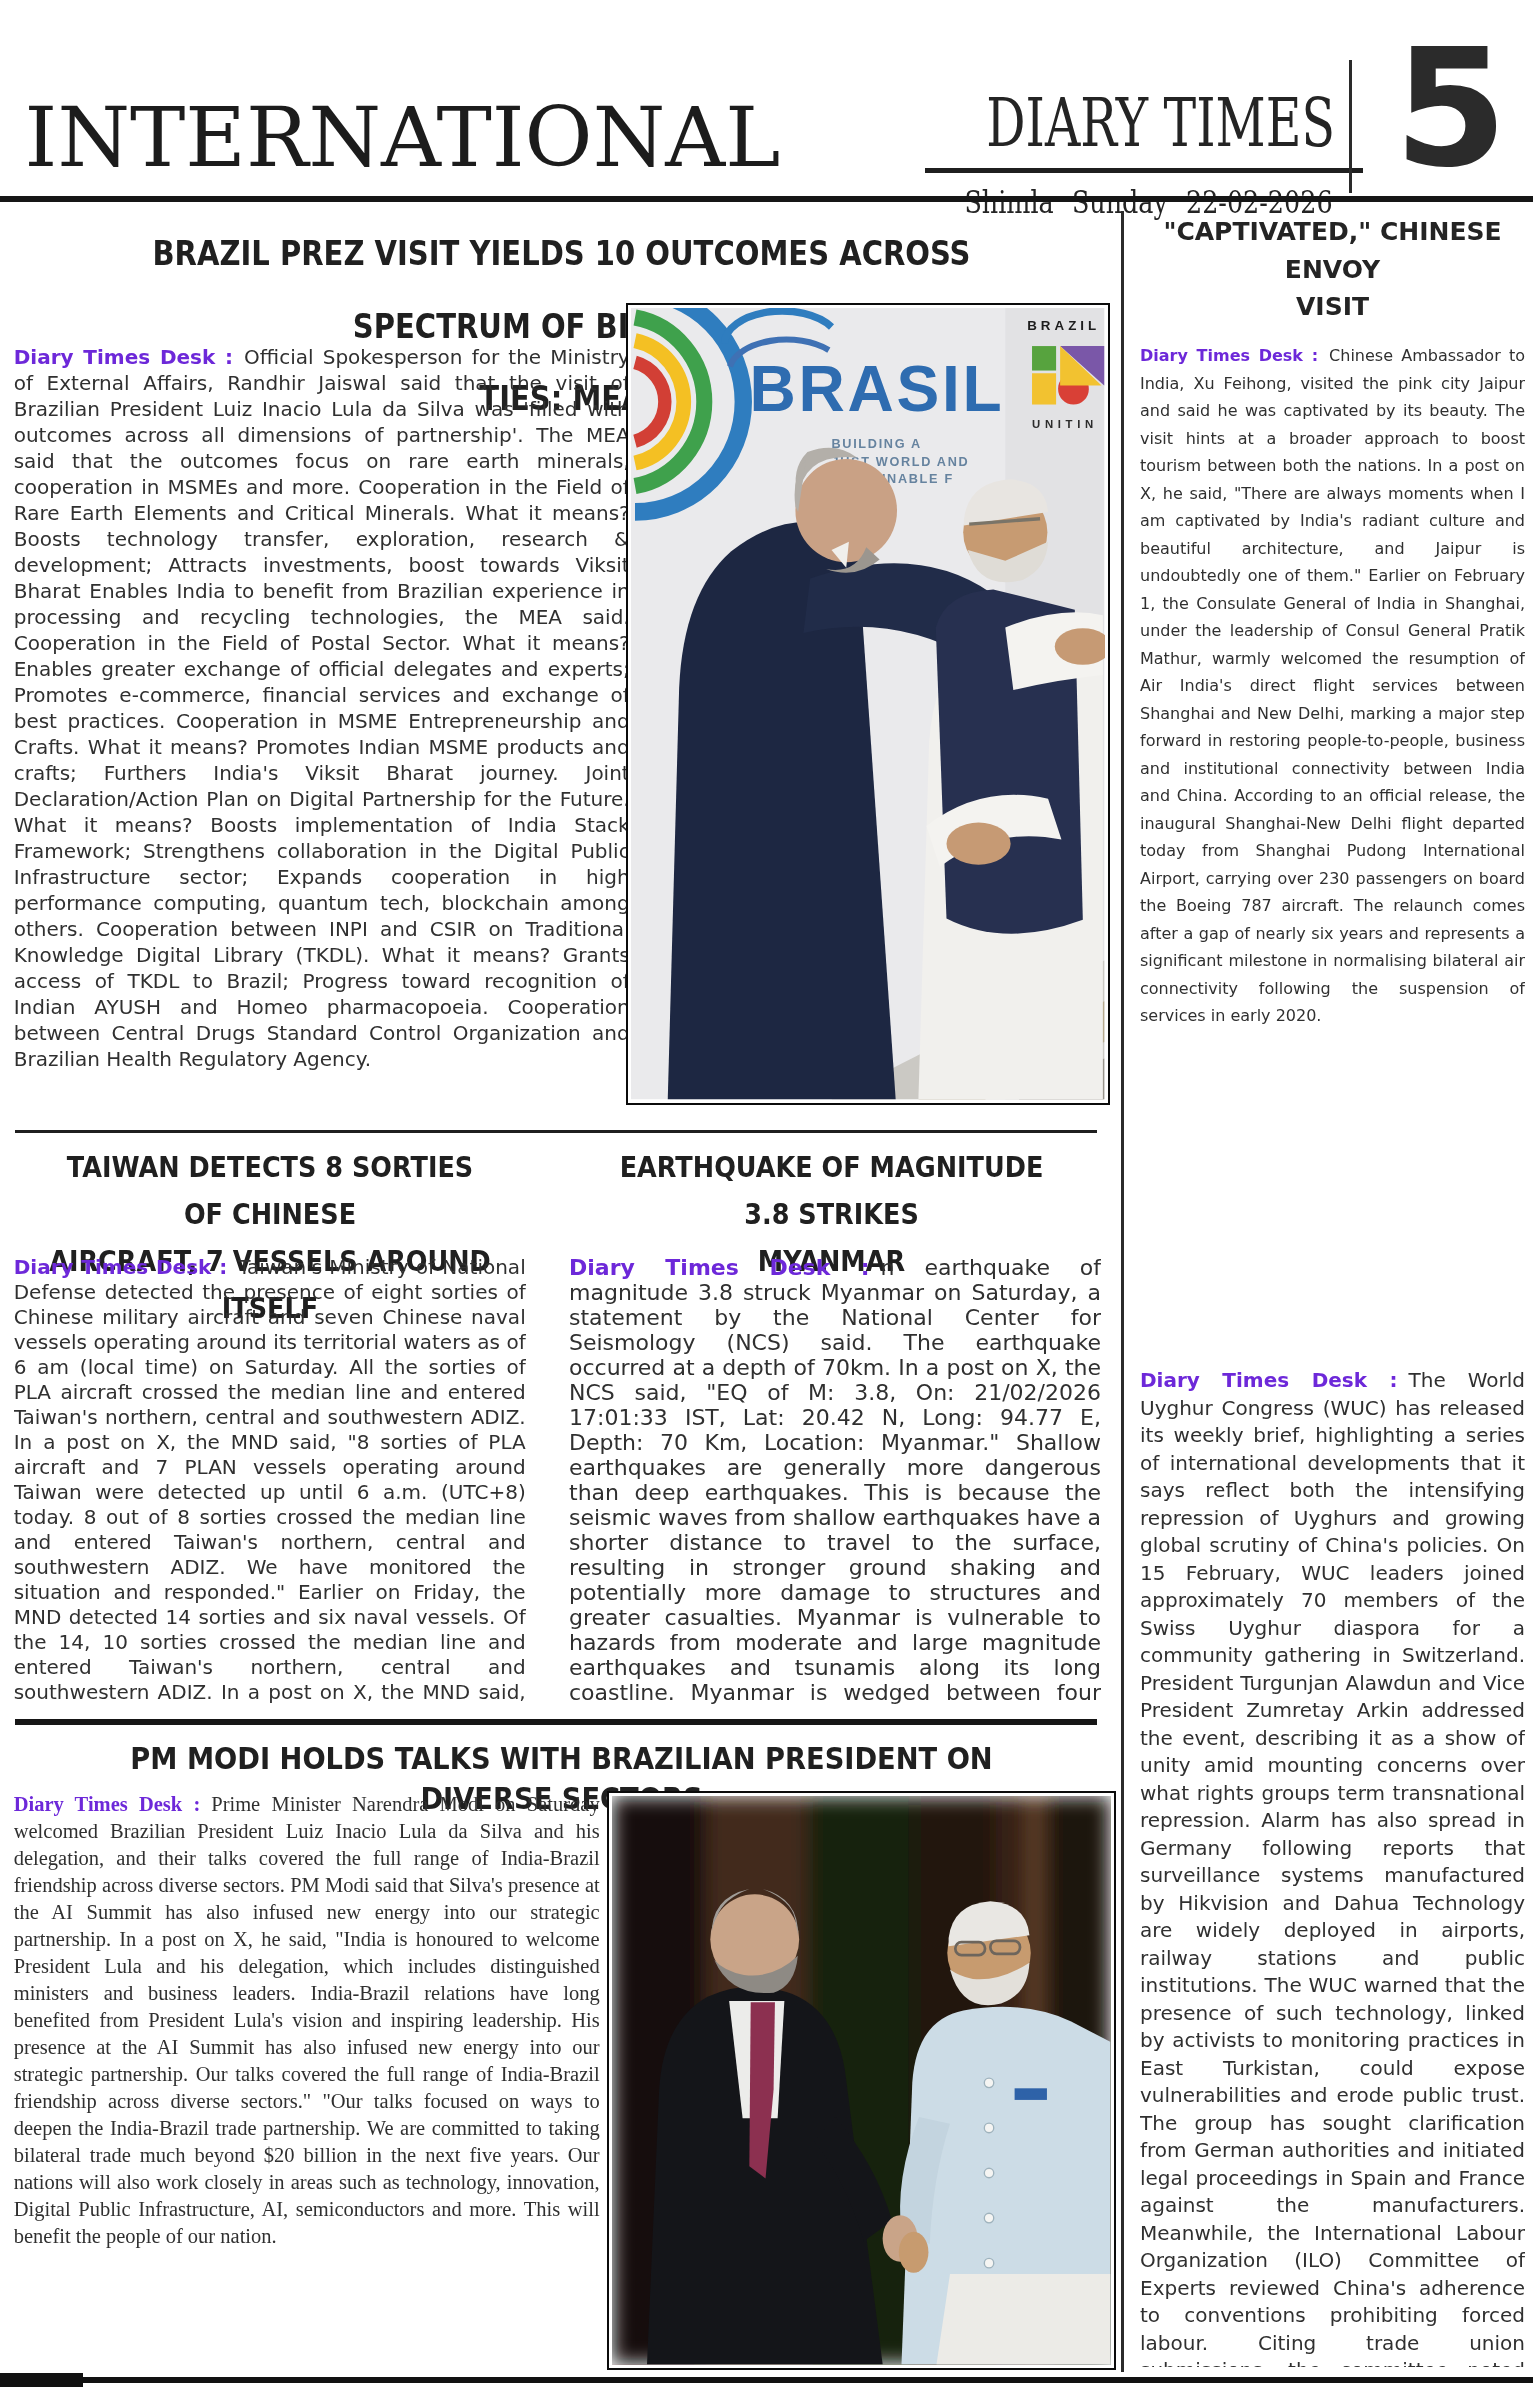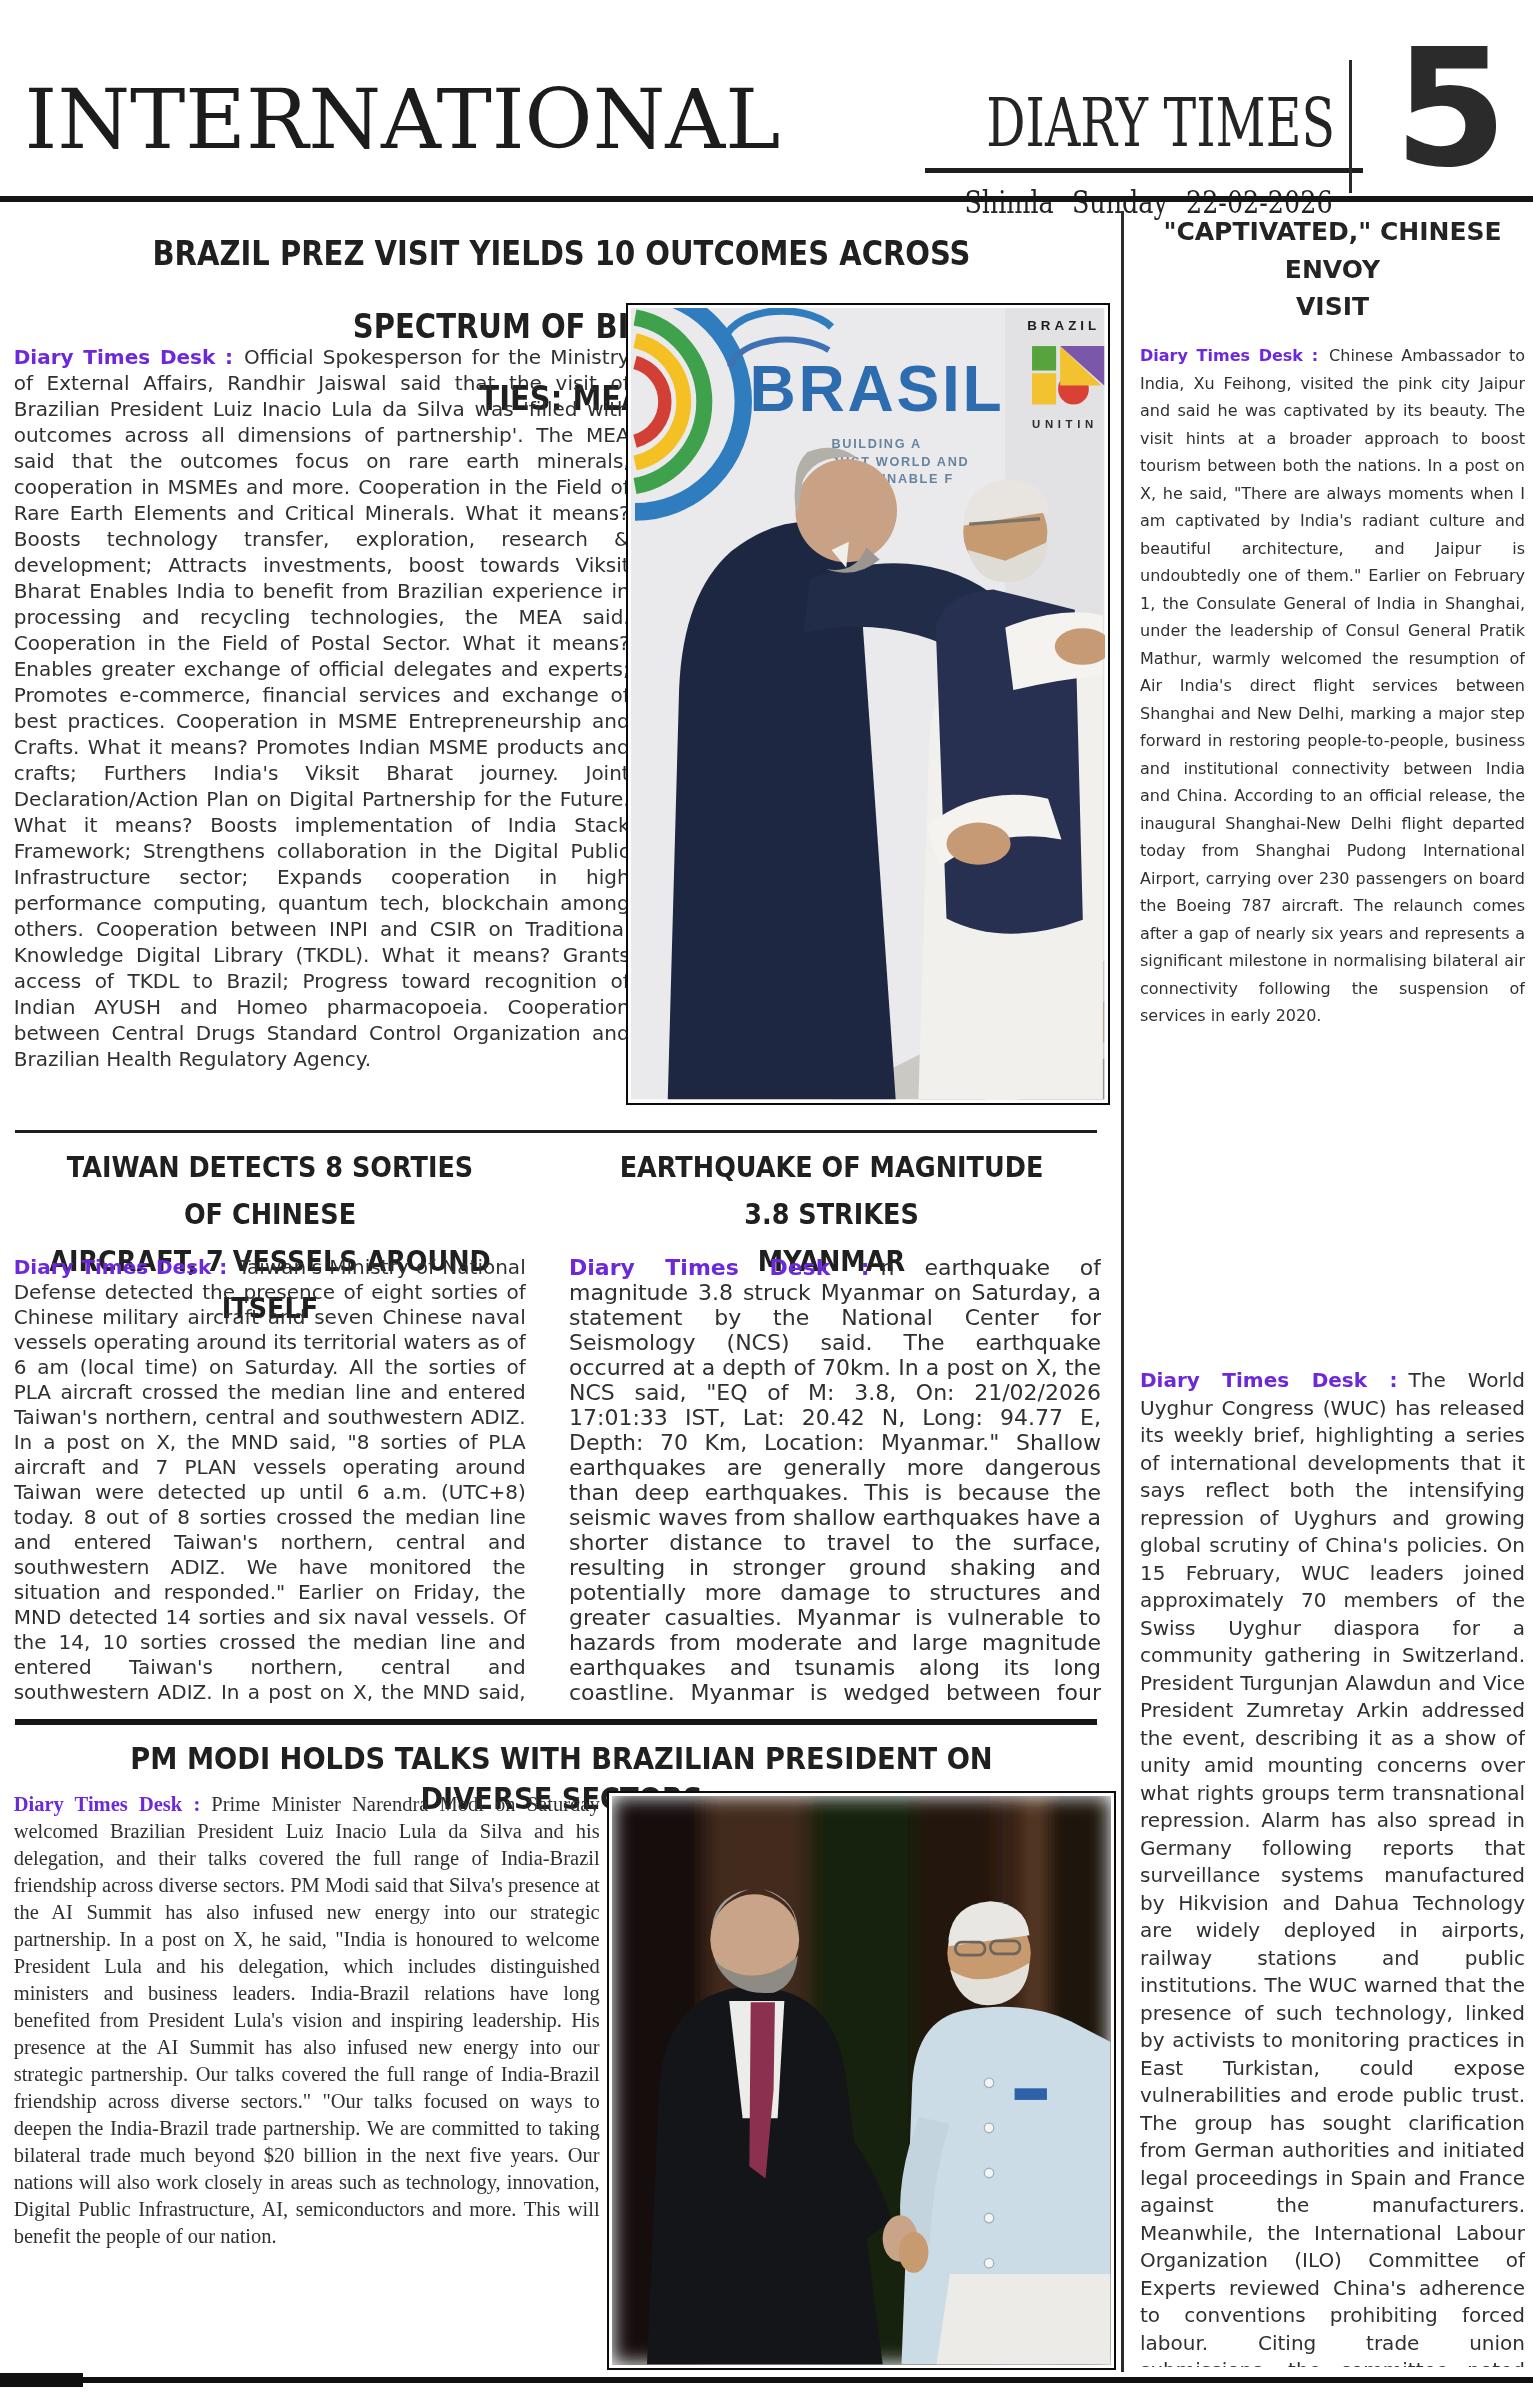--- a/index.html
+++ b/index.html
@@ -1,19 +1,19 @@
 <!DOCTYPE html>
 <html style="font-size:11px"><head>
 <meta charset="utf-8">
 <style>
   html,body{margin:0;padding:0;background:#ffffff;}
   .page{position:relative;width:1533px;height:2401px;background:#ffffff;overflow:hidden;
         font-family:"DejaVu Sans",sans-serif;color:#2f2f2f;}
   
-  .intl{position:absolute;left:24.6px;top:74px;font-family:"DejaVu Serif",serif;
+  .intl{position:absolute;left:24.6px;top:92px;font-family:"DejaVu Serif",serif;
         font-size:83px;line-height:1.1;color:#1c1c1c;letter-spacing:0px;white-space:nowrap;}
   .masthead{position:absolute;left:925px;top:51px;width:438px;text-align:center;margin-top:36px;}
   .mast-title{font-family:"DejaVu Serif",serif;font-size:68px;line-height:1.05;color:#242424;
         transform:scaleX(0.72);transform-origin:50% 0;white-space:nowrap;}
   .mast-rule{height:4.8px;background:#1f1f1f;margin-top:9.6px;}
   .mast-date{font-family:"DejaVu Serif",serif;font-size:31px;color:#242424;margin-top:11px;
         transform:scaleX(0.82);transform-origin:50% 0;word-spacing:12.3px;white-space:nowrap;}
   .head-vline{position:absolute;left:1349px;top:60px;width:3.4px;height:133px;background:#2a2a2a;}
   .page-num{position:absolute;left:1394px;top:27px;font-size:163px;font-weight:800;
         letter-spacing:-4.1px;line-height:1;color:#2b2b2b;font-family:"DejaVu Sans",sans-serif;}

